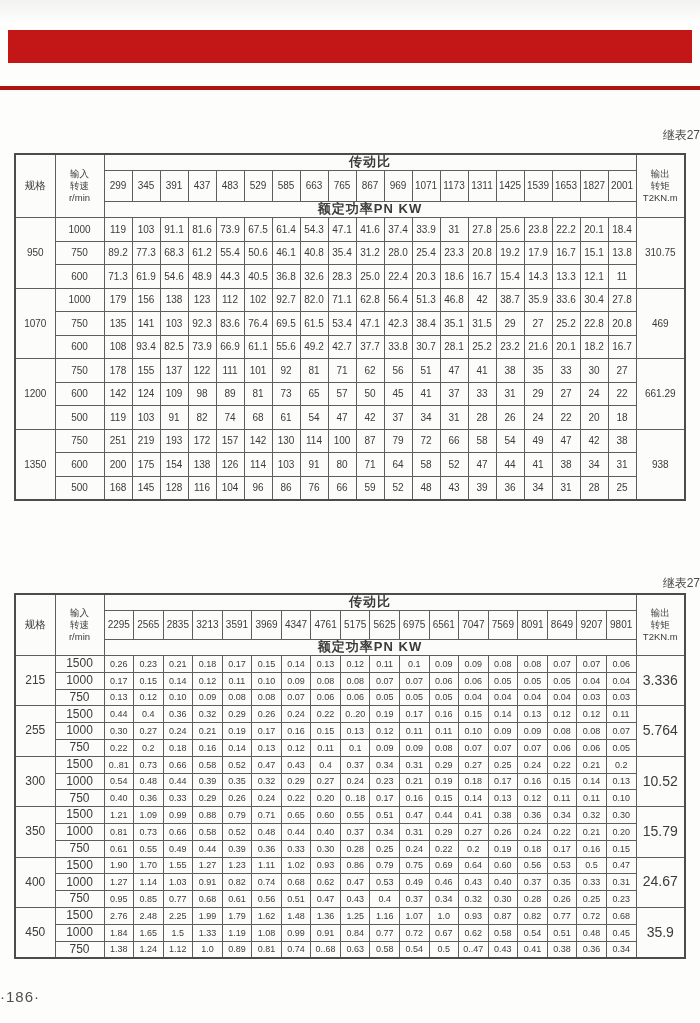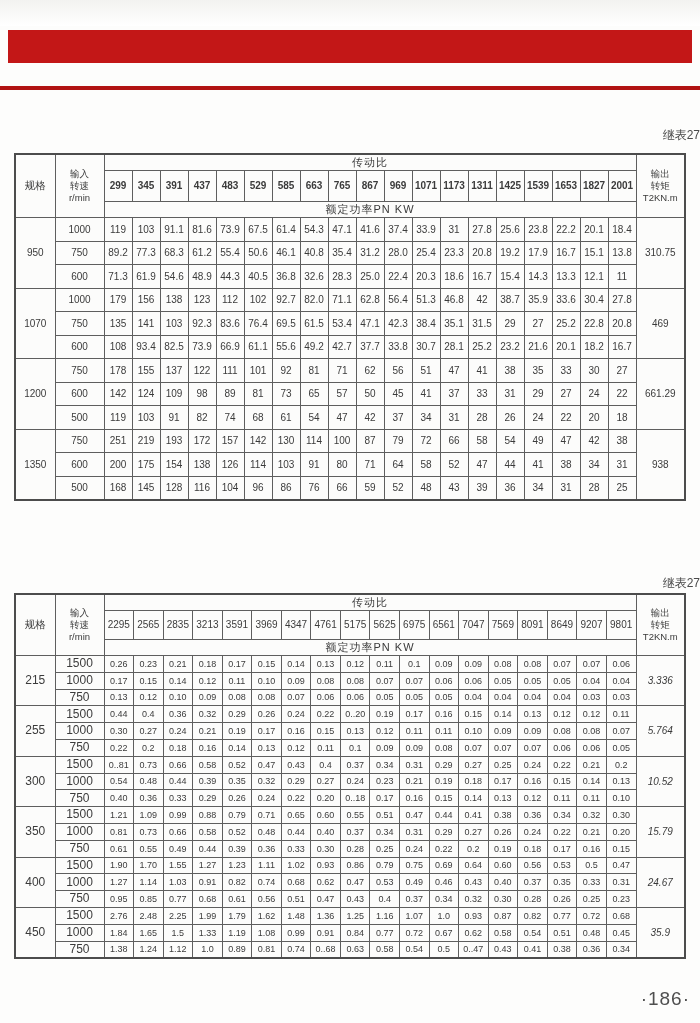--- a/index.html
+++ b/index.html
@@ -16,33 +16,33 @@
   .cl1{top:127px;}
   .cl2{top:575px;}
   .table-wrap{position:absolute;left:14px;}
   .t1-pos{top:153px;}
   .t2-pos{top:593px;}
   table{border-collapse:collapse;table-layout:fixed;width:672px;border:2px solid #4c4c4c;background:#fcfcfb;}
   th,td{
     border:1px solid #5e5e5e;text-align:center;vertical-align:middle;
     font-weight:normal;padding:0;color:#3b3b3b;line-height:1.12;overflow:hidden;
   }
-  .band-title{font-size:11px;height:15px;letter-spacing:1px;}
+  .band-title{font-size:13px;height:15px;letter-spacing:1px;font-weight:bold;}
   .lbl{font-size:10.5px;margin-top:46px;}
   .pre{white-space:pre-line;font-size:9.5px;line-height:1.25;}
-  .t1 .ratio-num{font-size:10px;height:30px;font-weight:bold;}
+  .t1 .ratio-num{font-size:10px;height:30px;}
   .t2 .ratio-num{font-size:10px;height:28px;margin-left:22px;}
   .t1 tbody td{height:22.5px;font-size:10px;}
   .t2 tbody td{height:15.8px;font-size:9px;}
   .t1 tbody td.spec,.t1 tbody td.speed{font-size:10px;}
   .t2 tbody td.spec,.t2 tbody td.speed{font-size:12px;}
   td.torque{font-size:10px;}
-  .t2 td.torque{font-size:10px;font-style:italic;}
-  .page-number{position:absolute;left:0;right:10px;top:988px;text-align:right;
-    font-size:19px;color:#4f4f4f;letter-spacing:1px;}
+  .t2 td.torque{font-size:14px;}
+  .page-number{position:absolute;left:0;right:10px;top:988px;text-align:left;
+    font-size:15px;color:#4f4f4f;letter-spacing:1px;}
 </style>
 </head>
 <body>
 
 <div class="top-shade"></div>
 <div class="red-band" style="background: rgb(195, 23, 23);"></div>
 <div class="red-rule" style="background: rgb(177, 18, 18);"></div>
 
 <div class="cont-label cl1">继表27</div>
 <div class="table-wrap t1-pos">

